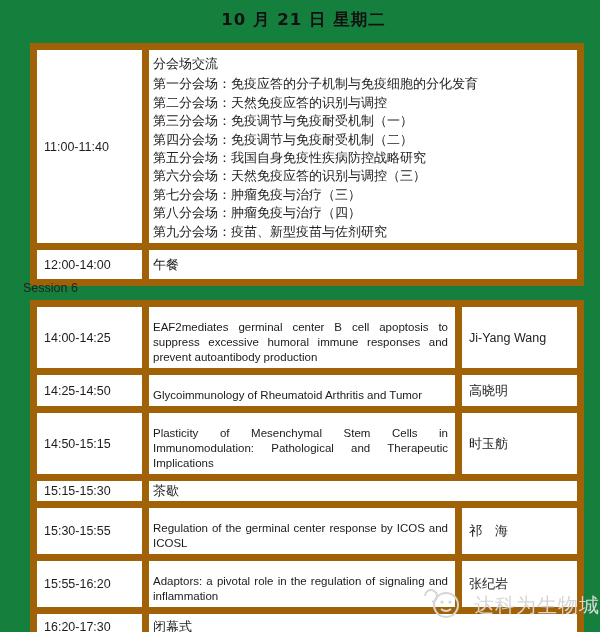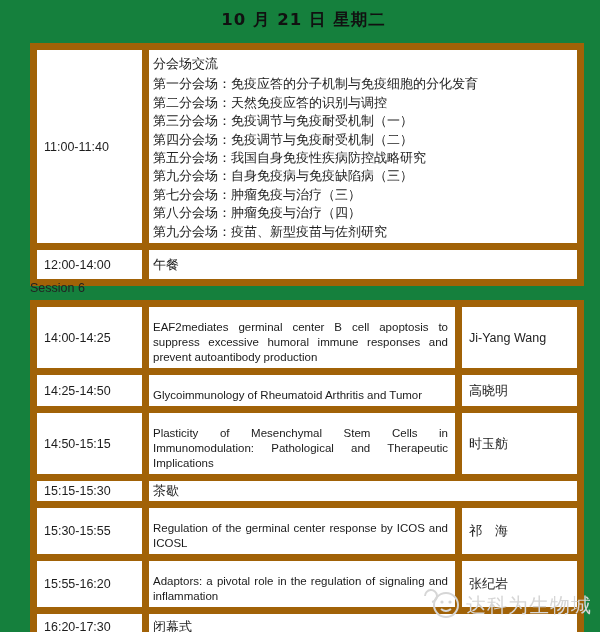--- a/index.html
+++ b/index.html
@@ -61,33 +61,34 @@
     text-align:justify;
   }
   .speaker-cell{
     font-family:"DejaVu Serif","Liberation Serif",serif;
     font-size:13px;color:#222;
     padding:0 2px 0 7px;
     white-space:nowrap;
   }
   .speaker-cell.en{font-family:"Liberation Sans",sans-serif;font-size:12.5px;}
   .session-label{
-    position:absolute;left:30px;top:281px;
+    position:absolute;left:23px;top:281px;
     font-family:"Liberation Sans",sans-serif;
     font-size:12.5px;color:#222;
   }
   
   .r1a{height:189px;} .r1b{height:36px;}
   
   .r2a{height:49px;} .r2b{height:34px;} .r2c{height:47px;} .r2d{height:27px;}
   .r2e{height:33px;} .r2f{height:40px;} .r2g{height:32px;} .r2h{height:37px;}
   .watermark{
     position:absolute;left:422px;top:586px;
     display:flex;align-items:center;
     z-index:5;
+    gap:8px;
   }
   .wm-text{
     font-family:"DejaVu Serif","Liberation Serif",serif;
     font-size:20px;color:#d6d6d6;
     letter-spacing:1px;white-space:nowrap;
   }
   .wm-icon{margin-right:4px;}
 </style>
 </head>
 <body>
@@ -104,21 +105,21 @@
     <tbody>
         <tr class="r1a">
       <td class="time-cell">11:00-11:40</td>
       <td class="agenda-cell">
         <div class="agline first">分会场交流</div>
         <div class="agline">第一分会场：免疫应答的分子机制与免疫细胞的分化发育</div>
         <div class="agline">第二分会场：天然免疫应答的识别与调控</div>
         <div class="agline">第三分会场：免疫调节与免疫耐受机制（一）</div>
         <div class="agline">第四分会场：免疫调节与免疫耐受机制（二）</div>
         <div class="agline">第五分会场：我国自身免疫性疾病防控战略研究</div>
-        <div class="agline">第九分会场：自身免疫病与免疫缺陷病（三）</div>
+        <div class="agline">第六分会场：天然免疫应答的识别与调控（三）</div>
         <div class="agline">第七分会场：肿瘤免疫与治疗（三）</div>
         <div class="agline">第八分会场：肿瘤免疫与治疗（四）</div>
         <div class="agline">第九分会场：疫苗、新型疫苗与佐剂研究</div>
       </td>
     </tr>
     <tr class="r1b">
       <td class="time-cell">12:00-14:00</td>
       <td class="zh-cell">午餐</td>
     </tr>
   </tbody>

